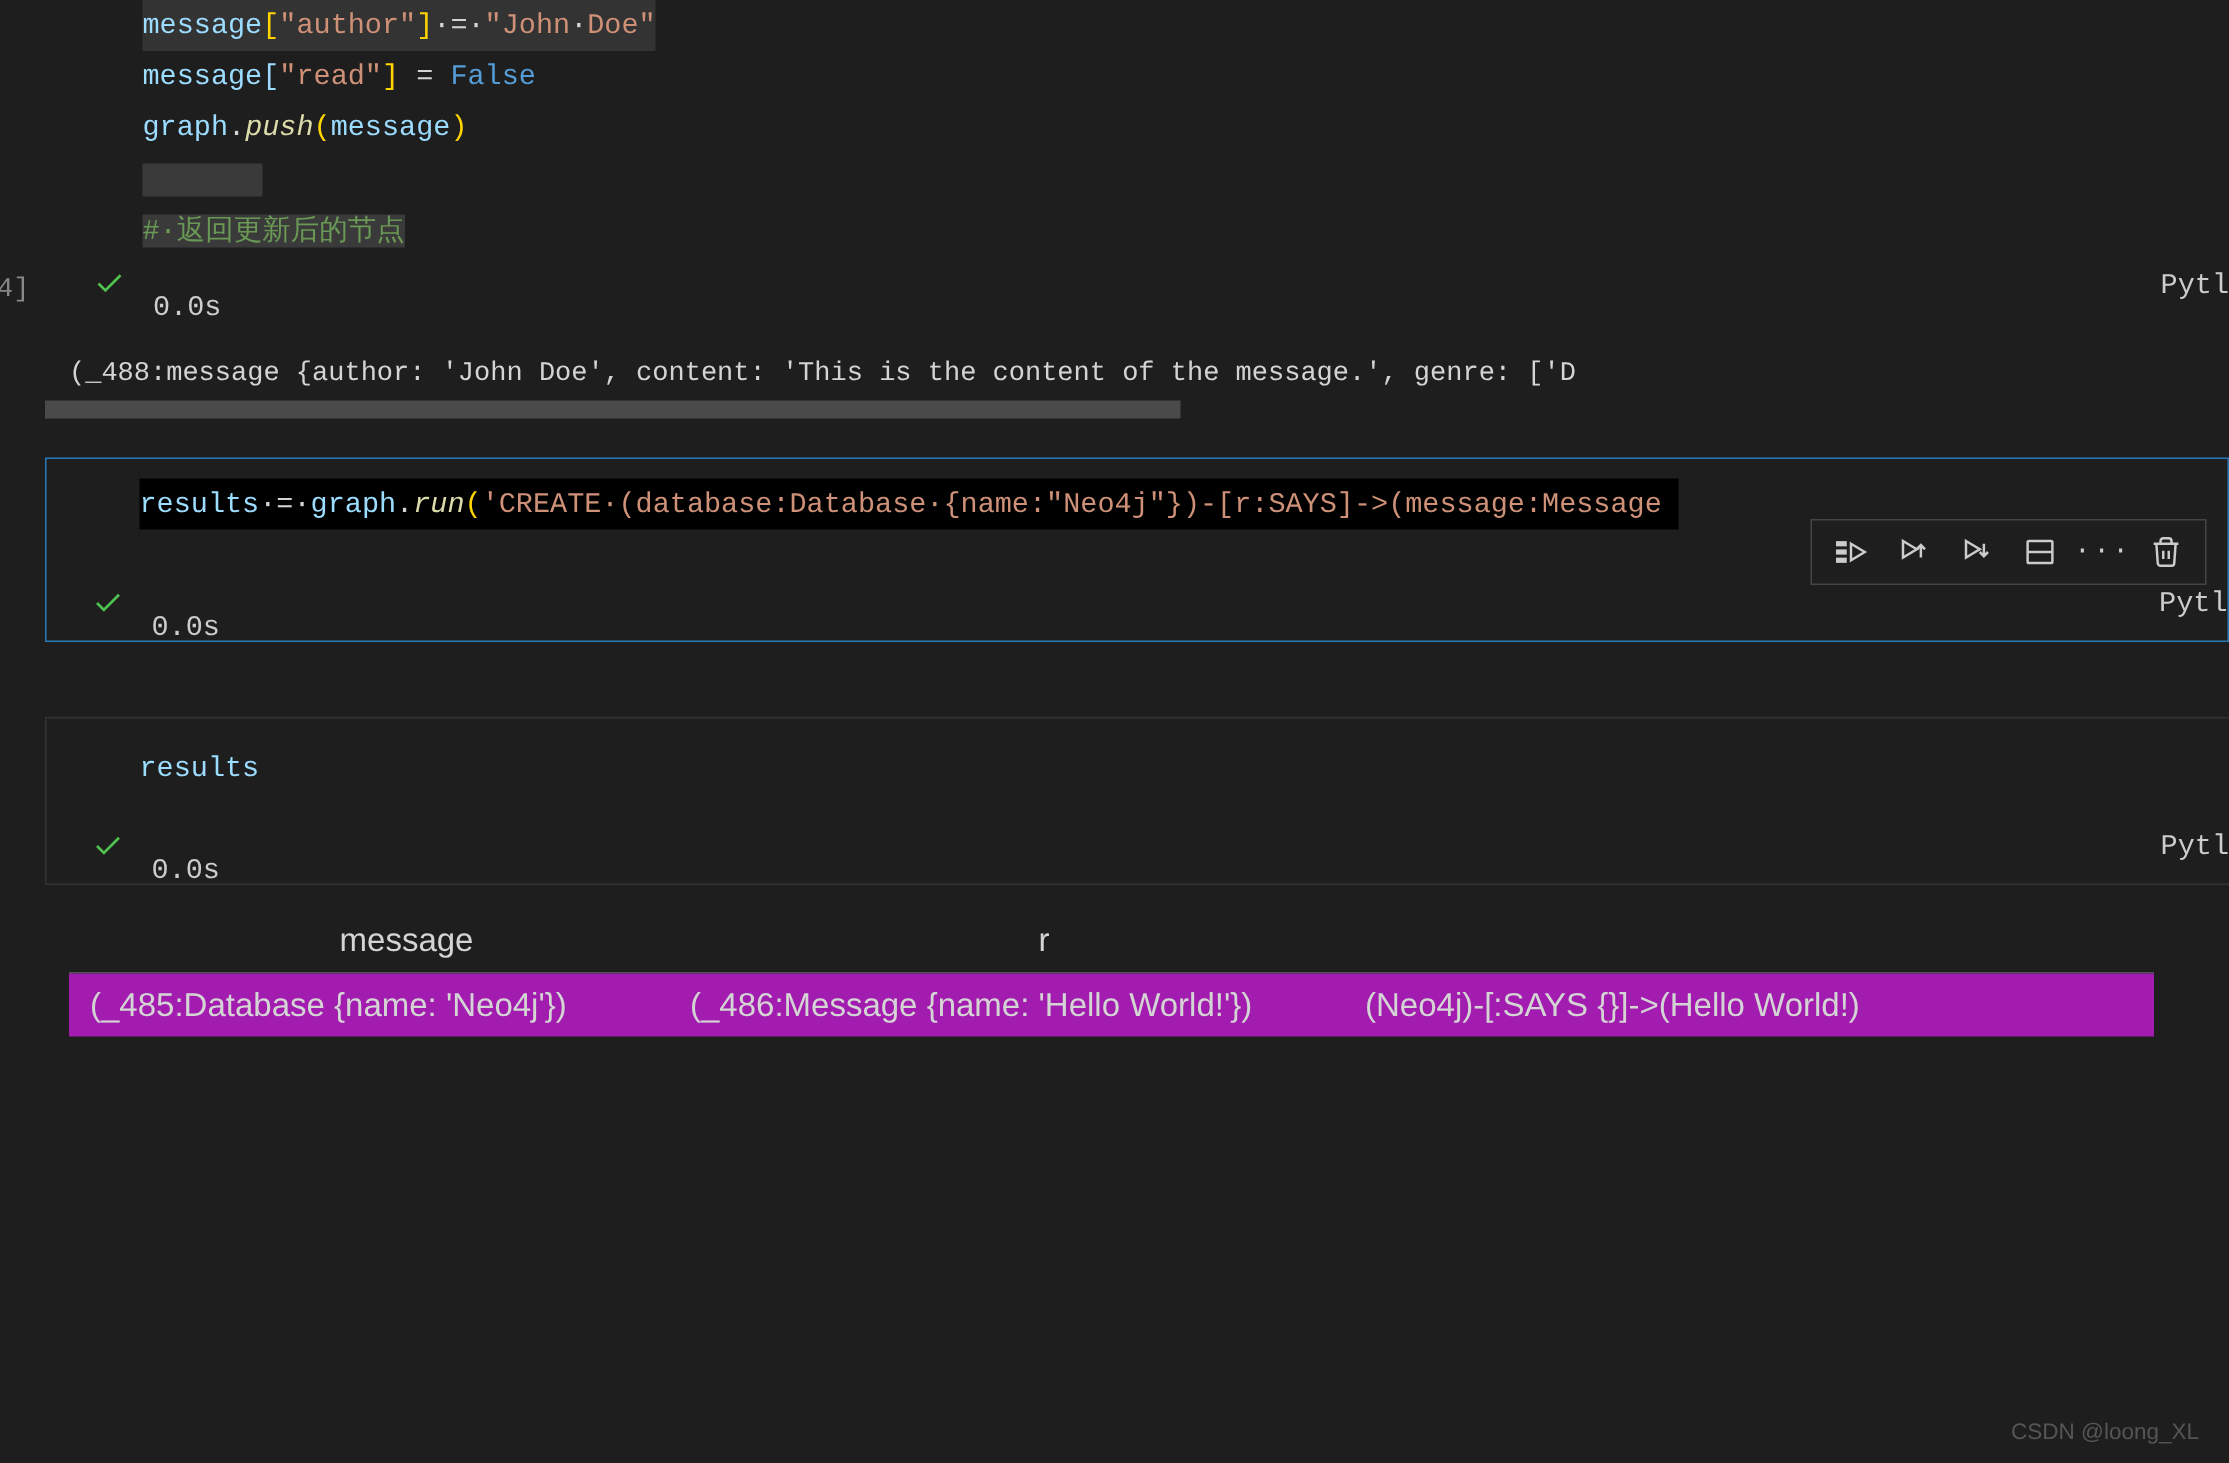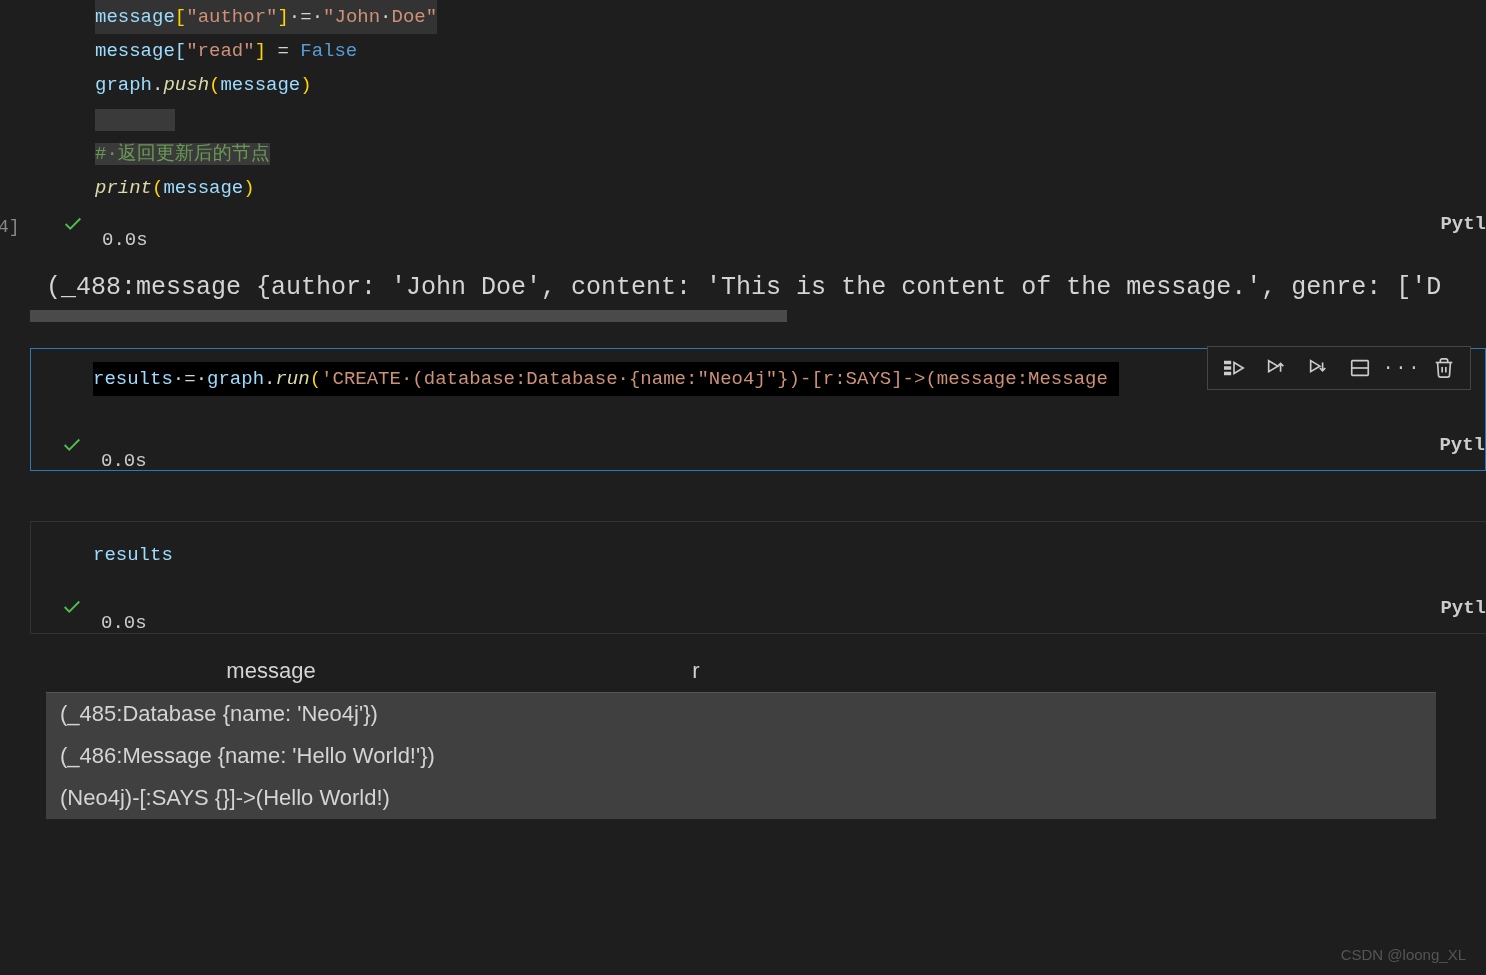--- a/index.html
+++ b/index.html
@@ -48,21 +48,20 @@
     font-size: 19px;
     margin-left: 10px;
     margin-top: 25px;
   }
   .lang-badge {
     position: absolute;
     right: 0;
     color: #cccccc;
     font-size: 19px;
     top: 8px;
-    font-weight: bold;
   }
 
   .cell-border {
     border-left: 1px solid #333;
     border-top: 1px solid #333;
     border-bottom: 1px solid #333;
     margin-left: 30px;
   }
   .cell-active { border: 1.5px solid #2a7ab9; }
 
@@ -130,21 +129,21 @@
   }
   .table-header { display: flex; border-bottom: 1px solid #555; }
   .table-row { display: flex; }
   .th, .td {
     padding: 8px 14px;
     text-align: center;
   }
   .col1 { width: 400px; }
   .col2 { width: 450px; }
   .col3 { width: 400px; }
-  .data-row { background: #404040; flex-direction: column; }
+  .data-row { background: #a21caf; }
 
   .watermark {
     position: absolute;
     bottom: 12px;
     right: 20px;
     color: #555;
     font-family: sans-serif;
     font-size: 15px;
     margin-top: 32px;
   }
@@ -153,35 +152,34 @@
 </style>
 </head>
 <body>
 
 <div>
   <div class="code-line"><span class="hl"><span class="tok-v">message</span><span class="tok-p">[</span><span class="tok-s">"author"</span><span class="tok-p">]</span><span class="tok-o">·=·</span><span class="tok-s">"John</span><span class="tok-o">·</span><span class="tok-s">Doe"</span></span></div>
   <div class="code-line"><span class="tok-v">message[</span><span class="tok-s">"read"</span><span class="tok-p">]</span><span class="tok-o"> = </span><span class="tok-k">False</span></div>
   <div class="code-line"><span class="tok-v">graph</span><span class="tok-o">.</span><span class="tok-f">push</span><span class="tok-p">(</span><span class="tok-v">message</span><span class="tok-p">)</span></div>
   <div class="code-line"><span class="hl2">       </span></div>
   <div class="code-line"><span class="hl2"><span class="tok-c">#</span><span class="tok-c">·</span><span class="tok-c">返回更新后的节点</span></span></div>
-  <div class="code-line"><span class="tok-f">print</span><span class="tok-p">(</span><span class="tok-v">message</span><span class="tok-p">)</span></div>
 
   <div class="status-row">
     <span style="position:absolute;left:-2px;color:#888;font-size:18px;">4]</span>
     <span class="check-icon">
       <svg width="22" height="22" viewBox="0 0 24 24" fill="none" stroke="currentColor" stroke-width="2">
           <polyline points="20 6 9 17 4 12"></polyline>
         </svg>
     </span>
     <span class="time-text">0.0s</span>
     <span class="lang-badge">Pytl</span>
   </div>
 </div>
 
-<div class="output-line" style="font-size:25px;margin-top:24px;">(_488:message {author: 'John Doe', content: 'This is the content of the message.', genre: ['D</div>
+<div class="output-line" style="font-size:18px;margin-top:24px;">(_488:message {author: 'John Doe', content: 'This is the content of the message.', genre: ['D</div>
 
 <div class="h-scrollbar">
   <div class="h-thumb" style="width:52%;"></div>
 </div>
 
 <div class="toolbar">
   <div class="toolbar-icon">
     <svg width="22" height="22" viewBox="0 0 24 24" fill="none" stroke="currentColor" stroke-width="1.8">
         <rect x="2" y="5" width="6" height="2" fill="currentColor"></rect>
         <rect x="2" y="11" width="6" height="2" fill="currentColor"></rect>

